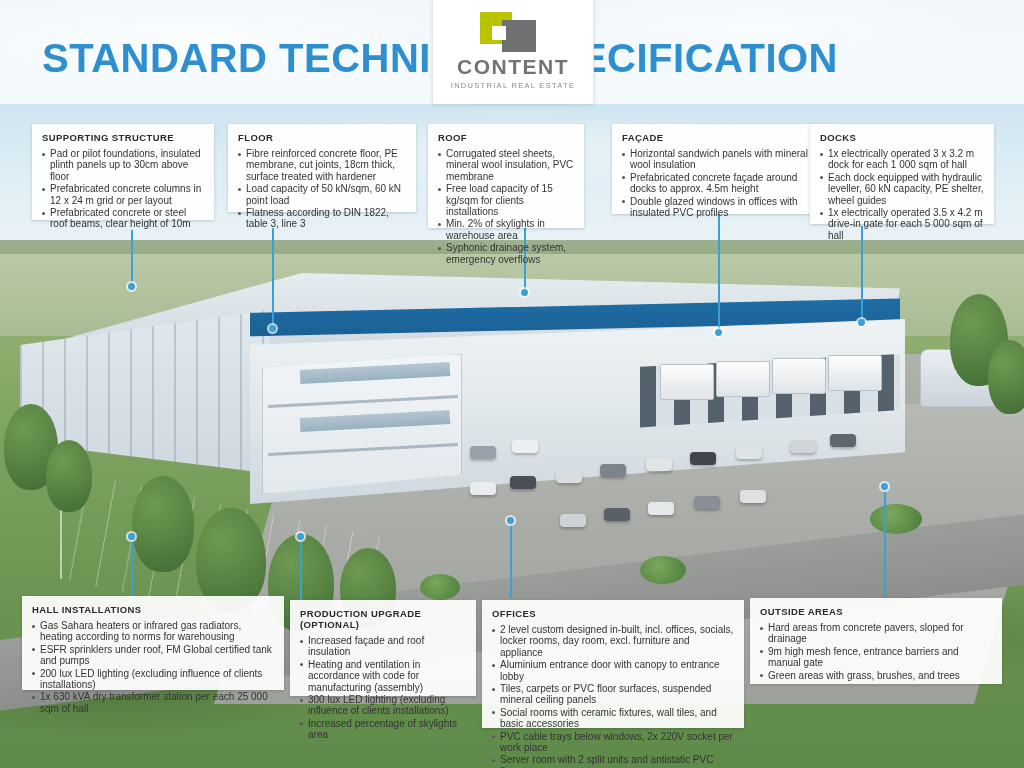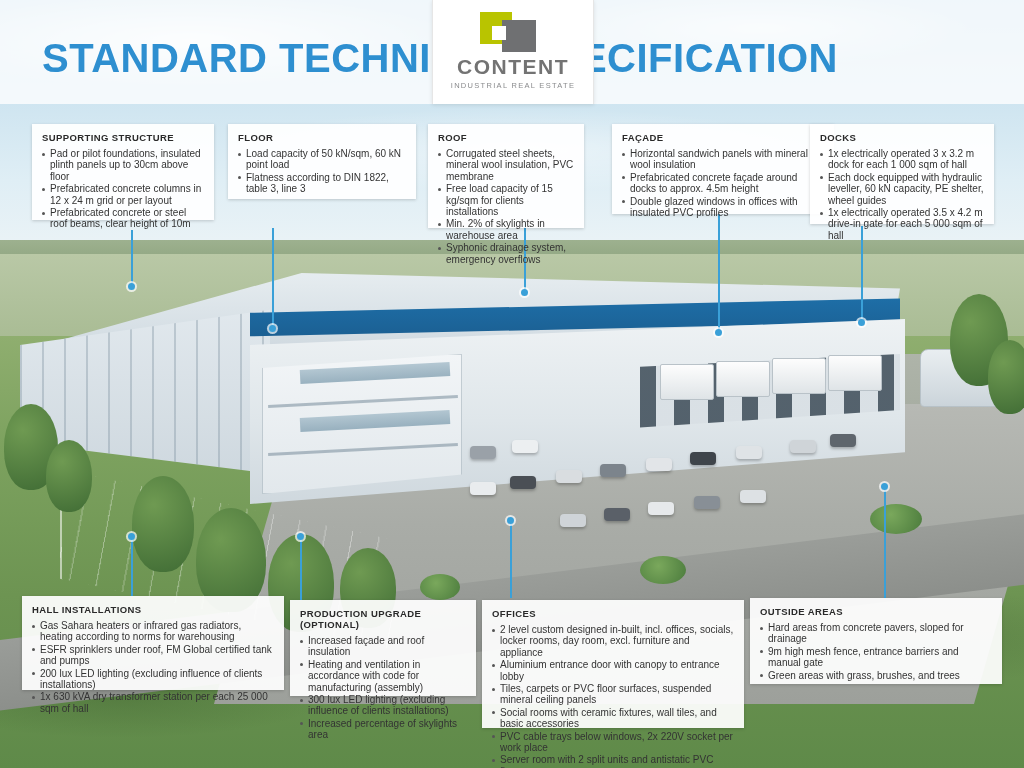--- a/index.html
+++ b/index.html
@@ -288,23 +288,24 @@
 
   <div class="callout" style="left:32px;top:124px;width:182px;height:96px;">
     <h4>SUPPORTING STRUCTURE</h4>
     <ul>
       <li>Pad or pilot foundations, insulated plinth panels up to 30cm above floor</li>
       <li>Prefabricated concrete columns in 12 x 24 m grid or per layout</li>
       <li>Prefabricated concrete or steel roof beams, clear height of 10m</li>
     </ul>
   </div>
 
-  <div class="callout" style="left:228px;top:124px;width:188px;height:75px;">
+  <div class="callout" style="left:228px;top:124px;width:188px;height:88px;">
     <h4>FLOOR</h4>
     <ul>
+      <li>Fibre reinforced concrete floor, PE membrane, cut joints, 18cm thick, surface treated with hardener</li>
       <li>Load capacity of 50 kN/sqm, 60 kN point load</li>
       <li>Flatness according to DIN 1822, table 3, line 3</li>
     </ul>
   </div>
 
   <div class="callout" style="left:428px;top:124px;width:156px;height:104px;">
     <h4>ROOF</h4>
     <ul>
       <li>Corrugated steel sheets, mineral wool insulation, PVC membrane</li>
       <li>Free load capacity of 15 kg/sqm for clients installations</li>

